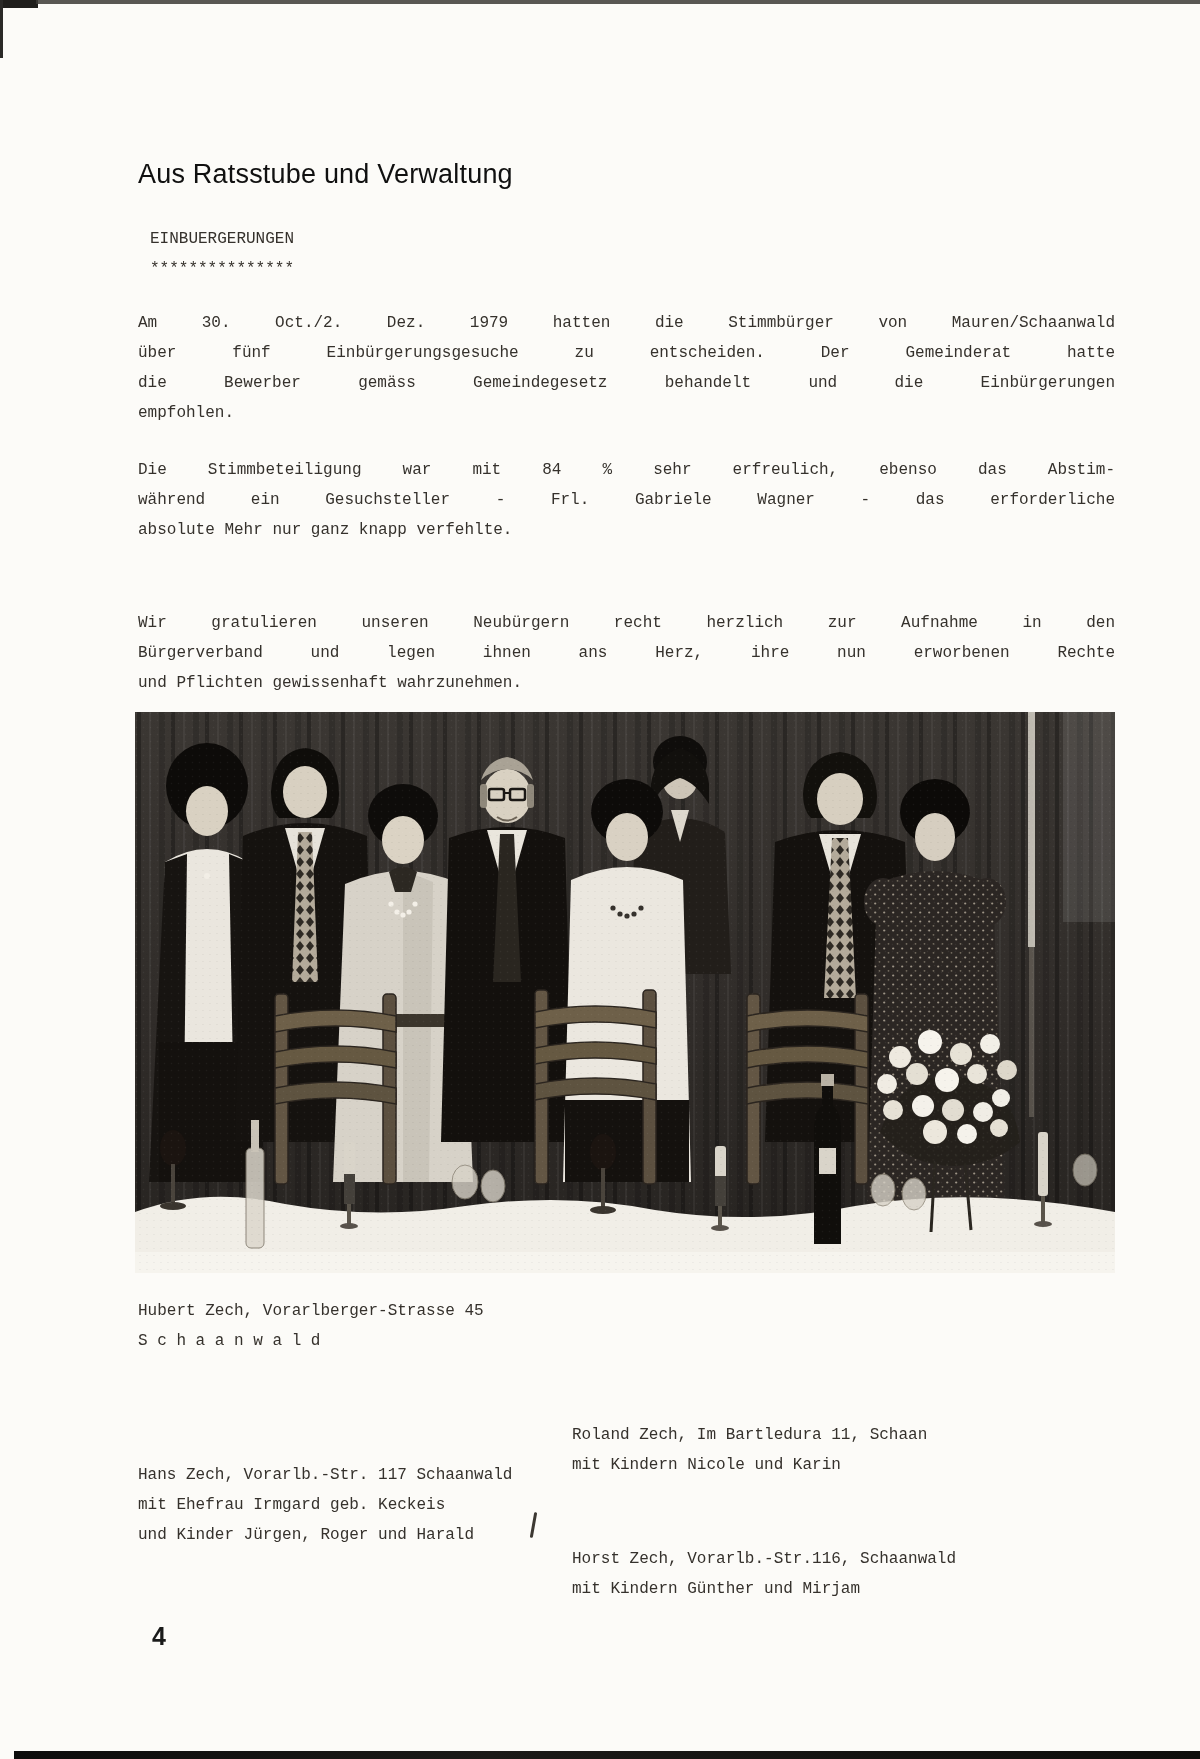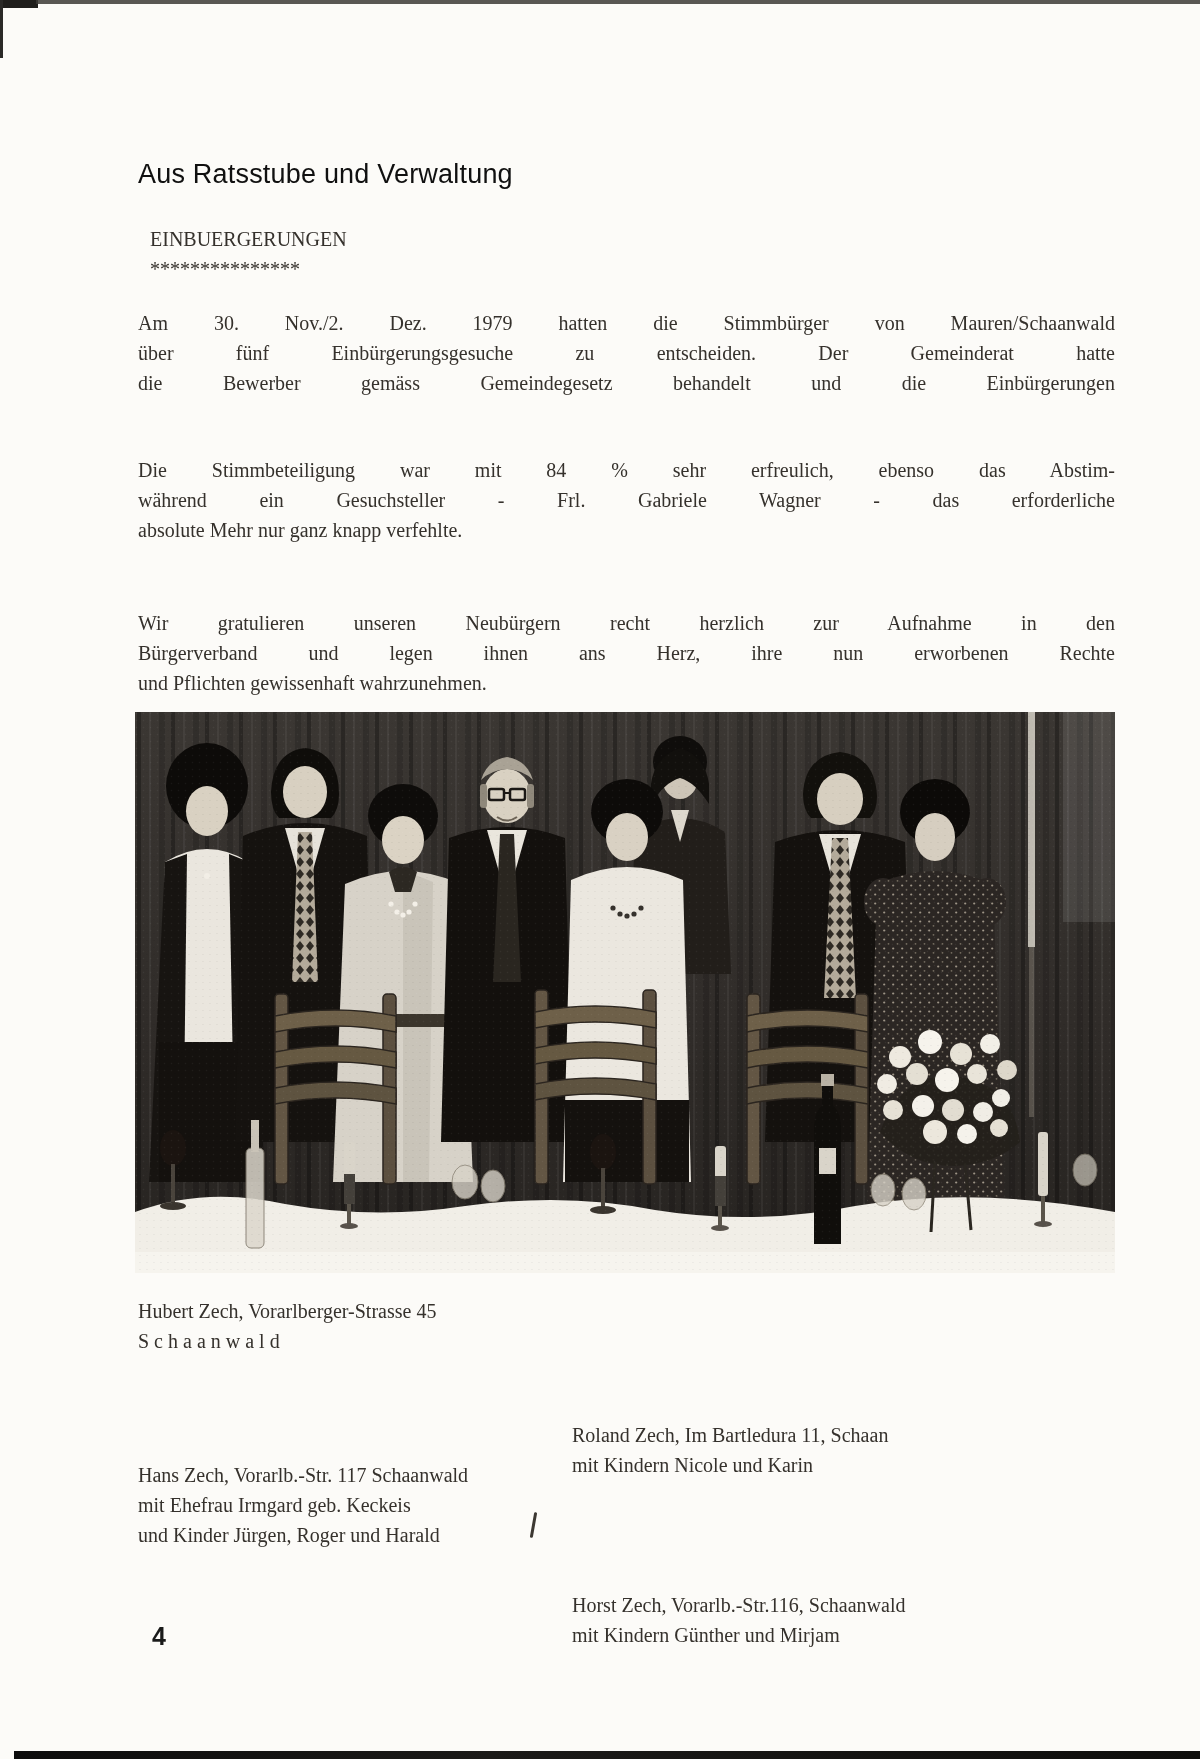--- a/index.html
+++ b/index.html
@@ -4,42 +4,42 @@
 <style>
   html,body{margin:0;padding:0;}
   body{
     width:1200px;height:1759px;position:relative;
     background:#fcfbf8;
     font-family:"Liberation Mono","DejaVu Sans Mono",monospace;
     overflow:hidden;
   }
   .abs{position:absolute;}
   .mono{
-    font-family:Liberation Serif, serif;
-    font-size:20px;line-height:30px;color:#35312c;
+    font-family:Liberation Mono, monospace;
+    font-size:16px;line-height:30px;color:#35312c;
     white-space:normal;
   }
   .tl{display:block;}
   .jl{text-align:justify;text-align-last:justify;}
   #title{
     left:138px;top:140px;width:900px;
     font-family:"Liberation Sans","DejaVu Sans",sans-serif;
     font-weight:normal;font-size:27px;line-height:32px;color:#101010;
     letter-spacing:0.2px;
   }
   #section-heading-block{left:150px;top:224px;width:500px;}
   #para-1{left:138px;top:308px;width:977px;}
   #para-2{left:138px;top:455px;width:977px;}
   #para-3{left:138px;top:602px;width:977px;margin-top:6px;}
   #photo{left:135px;top:712px;width:980px;height:561px;background:#2c2926;}
   #photo svg{display:block;}
   #caption-1{left:138px;top:1296px;width:700px;}
   #caption-2{left:572px;top:1420px;width:620px;}
   #caption-3{left:138px;top:1440px;width:700px;margin-top:20px;}
-  #caption-4{left:572px;top:1590px;width:620px;}
+  #caption-4{left:572px;top:1544px;width:620px;}
   #stray-mark{
     left:532px;top:1512px;width:3px;height:26px;
     background:#3c3832;border-radius:2px;transform:rotate(10deg);
   }
   #page-number{
     left:152px;top:1622px;
     font-family:"Liberation Sans","DejaVu Sans",sans-serif;
     font-weight:bold;font-size:25px;color:#1a1a1a;
   }
   
@@ -60,23 +60,24 @@
 <div class="abs" id="edge-bottom-bar"></div>
 
 <h1 class="abs" id="title">Aus Ratsstube und Verwaltung</h1>
 
 <div class="abs mono" id="section-heading-block">
   <span class="tl">EINBUERGERUNGEN</span>
   <span class="tl">***************</span>
 </div>
 
 <div class="abs mono" id="para-1">
-  <span class="tl jl">Am 30. Nov./2. Dez. 1979 hatten die Stimmbürger von Mauren/Schaanwald</span>
+  <span class="tl jl">Am 30. Oct./2. Dez. 1979 hatten die Stimmbürger von Mauren/Schaanwald</span>
   <span class="tl jl">über fünf Einbürgerungsgesuche zu entscheiden. Der Gemeinderat hatte</span>
   <span class="tl jl">die Bewerber gemäss Gemeindegesetz behandelt und die Einbürgerungen</span>
+  <span class="tl">empfohlen.</span>
 </div>
 
 <div class="abs mono" id="para-2">
   <span class="tl jl">Die Stimmbeteiligung war mit 84 % sehr erfreulich, ebenso das Abstim-</span>
   <span class="tl jl">während ein Gesuchsteller - Frl. Gabriele Wagner - das erforderliche</span>
   <span class="tl">absolute Mehr nur ganz knapp verfehlte.</span>
 </div>
 
 <div class="abs mono" id="para-3">
   <span class="tl jl">Wir gratulieren unseren Neubürgern recht herzlich zur Aufnahme in den</span>

